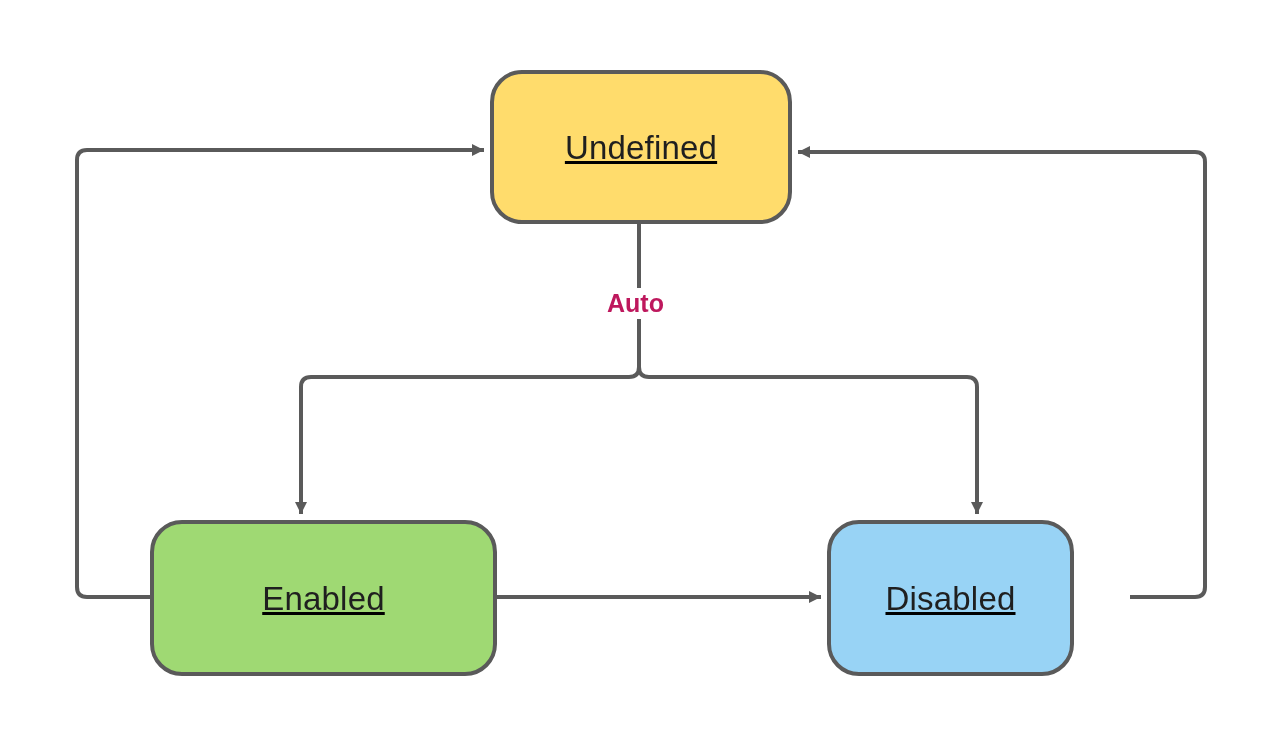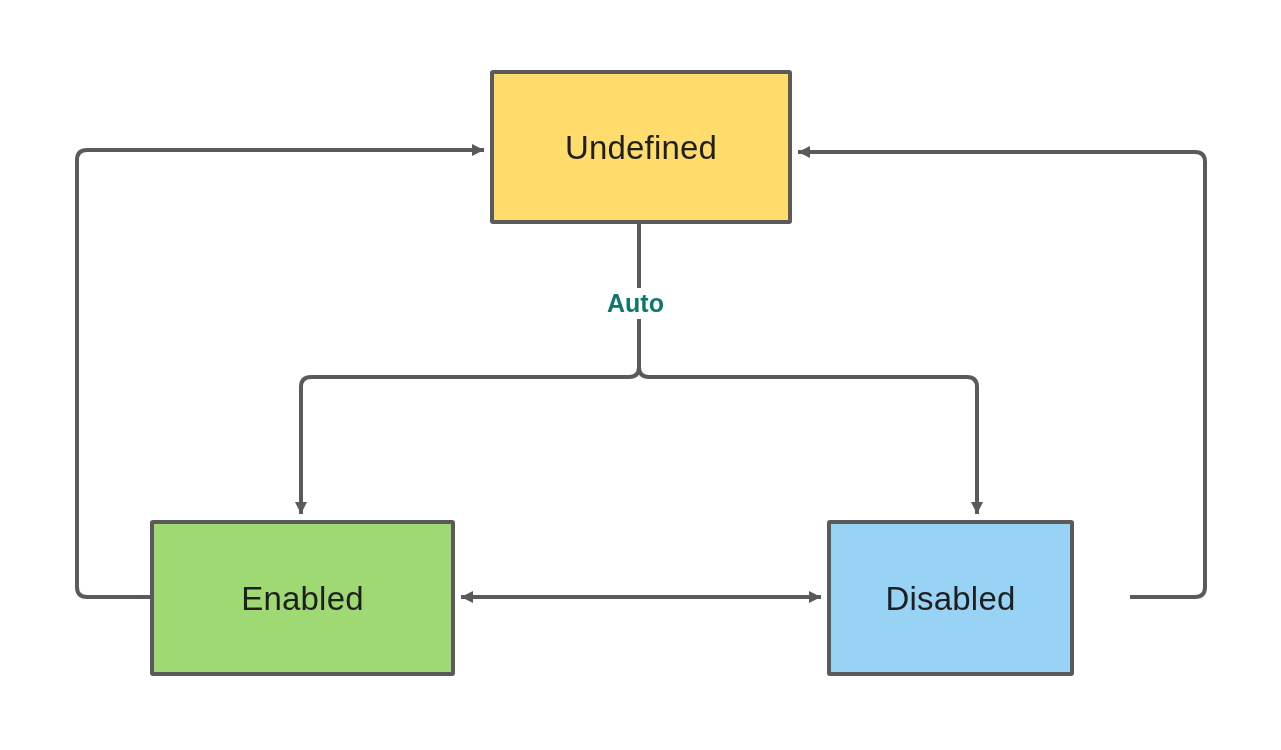--- a/index.html
+++ b/index.html
@@ -25,43 +25,44 @@
     left: 0;
     top: 0;
     width: 1281px;
     height: 750px;
   }
   .node {
     position: absolute;
     box-sizing: border-box;
     border-style: solid;
     border-width: 4px;
-    border-radius: 3px;
+    border-radius: 32px;
     display: flex;
     align-items: center;
     justify-content: center;
     z-index: 3;
+    text-decoration: underline;
   }
   .node-label {
     font-family: "Liberation Sans", sans-serif;
     font-size: 33px;
     font-weight: 400;
     color: #1f1f1f;
     letter-spacing: 0.2px;
     line-height: 1;
     white-space: nowrap;
     user-select: none;
   }
   .edge-label {
     position: absolute;
     z-index: 4;
     font-family: "Liberation Sans", sans-serif;
     font-size: 25px;
     font-weight: bold;
-    color: #0f766e;
+    color: #be185d;
     background: #ffffff;
     padding: 3px 9px;
     line-height: 1;
     white-space: nowrap;
     user-select: none;
   }
 </style>
 </head>
 <body>
 
@@ -90,21 +91,21 @@
       <path d="M 150 597 L 87 597 Q 77 597 77 587 L 77 160 Q 77 150 87 150 L 484 150" marker-end="url(#arrow-end)"></path>
 
       <path d="M 1130 597 L 1195 597 Q 1205 597 1205 587 L 1205 162 Q 1205 152 1195 152 L 798 152" marker-end="url(#arrow-end)"></path>
     </g>
   </svg>
 
   <div class="node" id="node-undefined" style="left:490px; top:70px; width:302px; height:154px; background:#ffdc6c; border-color:#5a5a5a;">
     <span class="node-label">Undefined</span>
   </div>
 
-  <div class="node" id="node-enabled" style="left:150px; top:520px; width:305px; height:156px; background:#9fd973; border-color:#5a5a5a;">
+  <div class="node" id="node-enabled" style="left:150px; top:520px; width:347px; height:156px; background:#9fd973; border-color:#5a5a5a;">
     <span class="node-label">Enabled</span>
   </div>
 
   <div class="node" id="node-disabled" style="left:827px; top:520px; width:247px; height:156px; background:#98d3f5; border-color:#5a5a5a;">
     <span class="node-label">Disabled</span>
   </div>
 
   <div class="edge-label" style="left:598px; top:288px;">Auto</div>
 
 </div>

